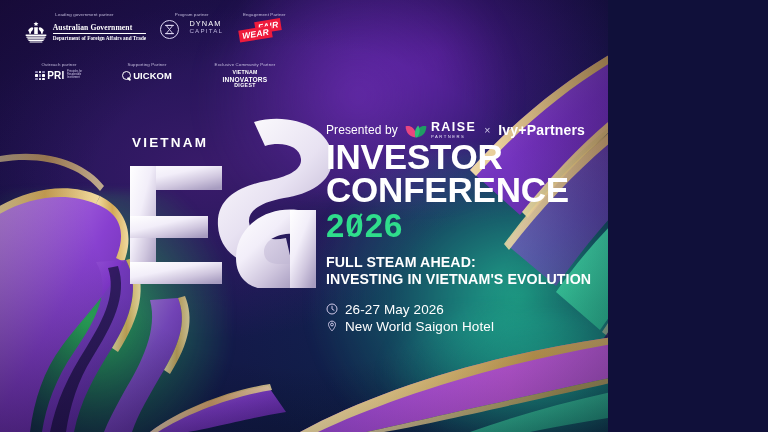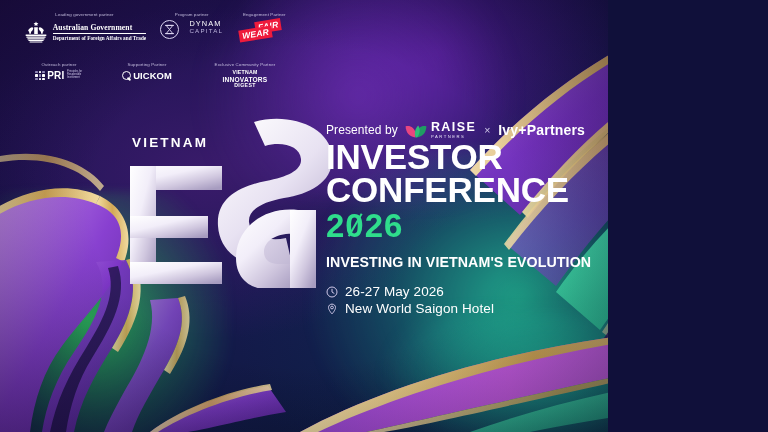--- a/index.html
+++ b/index.html
@@ -403,20 +403,21 @@
 
     <div class="headline">
       <div class="hl">INVESTOR</div>
       <div class="hl">CONFERENCE</div>
       <div class="year">
         <span id="year-render" style="color: rgb(47, 221, 140);">2<span class="zero">0<span class="slash" style="background: rgb(47, 221, 140);"></span></span>26</span>
       </div>
     </div>
 
     <div class="tagline">
+      <div>FULL STEAM AHEAD:</div>
       <div>INVESTING IN VIETNAM'S EVOLUTION</div>
     </div>
 
     <div class="details">
       <div class="drow">
         <svg class="ico" viewBox="0 0 12 12">
           <circle cx="6" cy="6" r="5" fill="none" stroke="#cfc8e8" stroke-width="1"></circle>
           <path d="M6 3.2V6l2 1.3" fill="none" stroke="#cfc8e8" stroke-width="1" stroke-linecap="round"></path>
         </svg>
         <span class="dtxt">26-27 May 2026</span>

